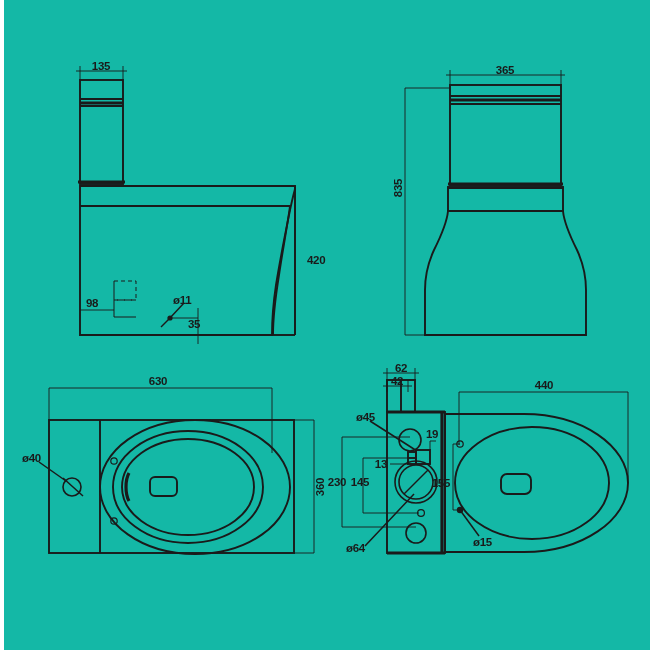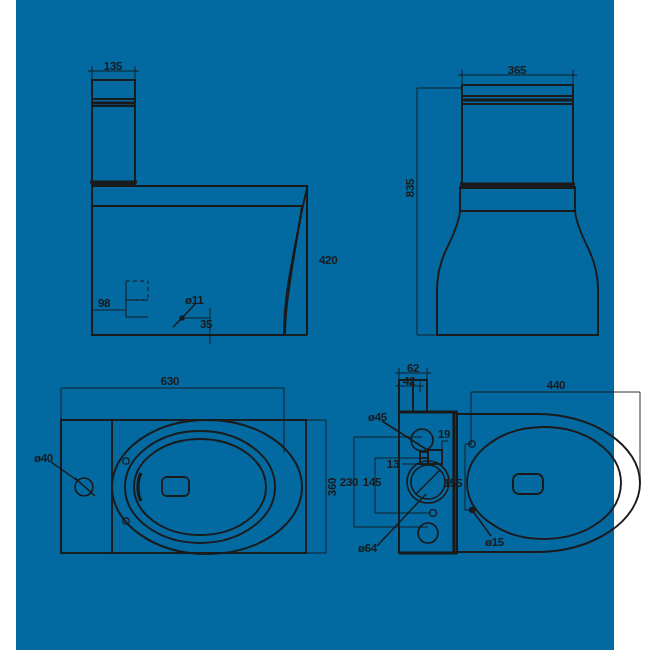--- a/index.html
+++ b/index.html
@@ -5,23 +5,23 @@
 <style>
   html,body{margin:0;padding:0;background:#ffffff;}
   body{
     width:650px;height:650px;
     font-family:"Liberation Sans", sans-serif;
     overflow:hidden;
     position:relative;
   }
   #sheet{
     position:absolute;
-    left:16px;top:0;
-    width:598px;height:650px;
-    background:#0369a1;
+    left:4px;top:0;
+    width:646px;height:650px;
+    background:#14b8a6;
   }
   svg{display:block;}
   .outline{fill:none;stroke:#1a1a1a;stroke-width:1.9;stroke-linejoin:miter;stroke-linecap:butt;}
   .outline-thick{fill:none;stroke:#1a1a1a;stroke-width:3.2;stroke-linecap:butt;}
   .thin{fill:none;stroke:#1a1a1a;stroke-width:1.0;}
   .dim{fill:none;stroke:#1a1a1a;stroke-width:0.9;}
   .dash{fill:none;stroke:#1a1a1a;stroke-width:1.0;stroke-dasharray:4 3;}
   .lead{fill:none;stroke:#1a1a1a;stroke-width:1.5;}
   .dot{fill:#1a1a1a;stroke:none;}
   .circ{fill:none;stroke:#1a1a1a;stroke-width:1.6;}

